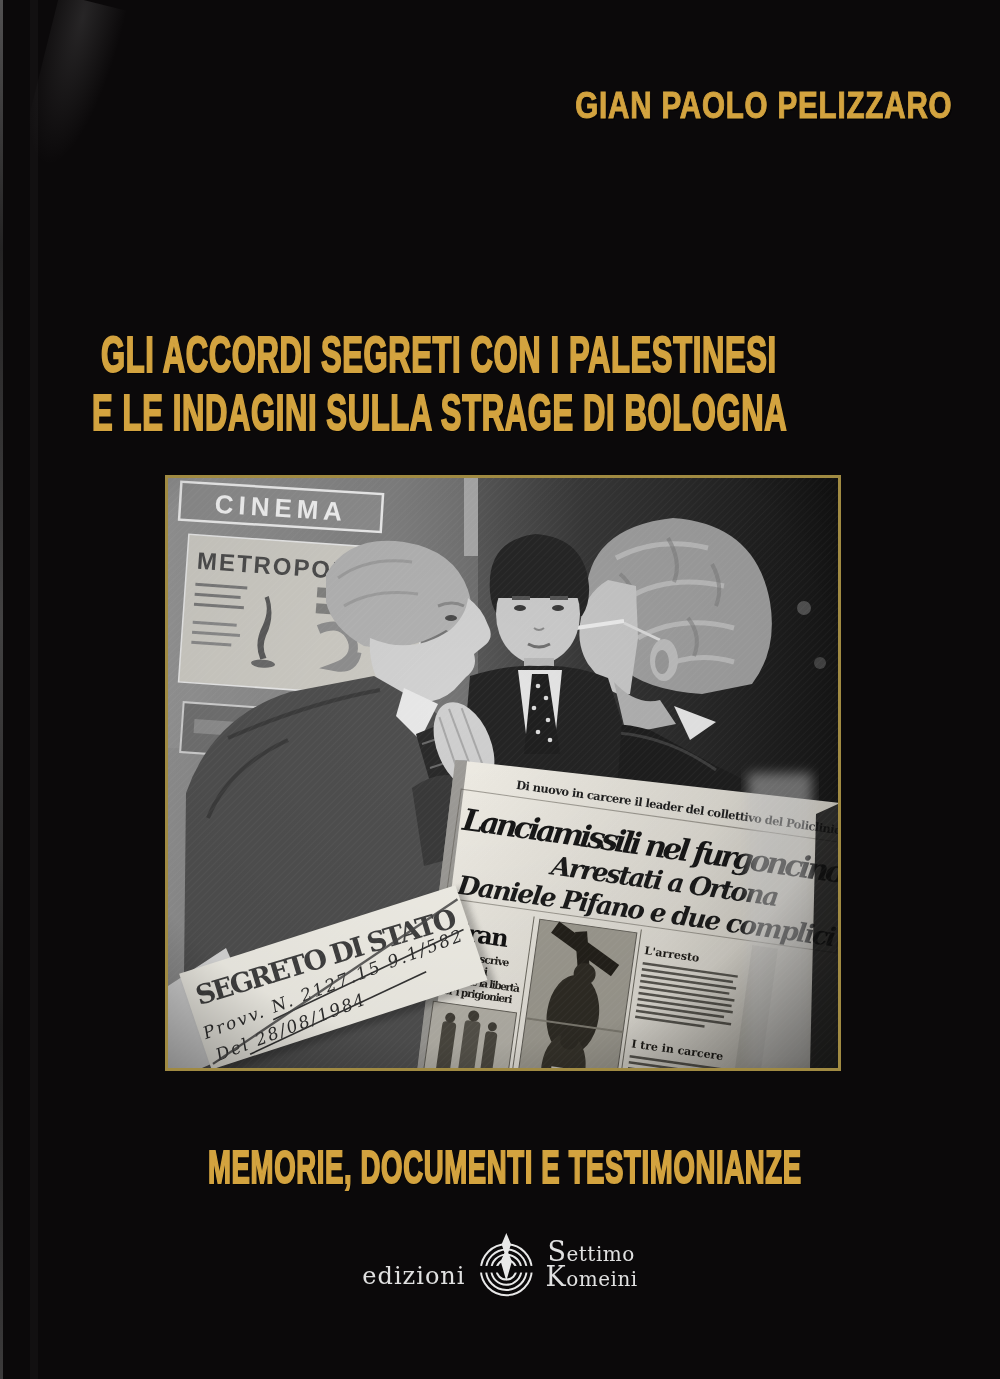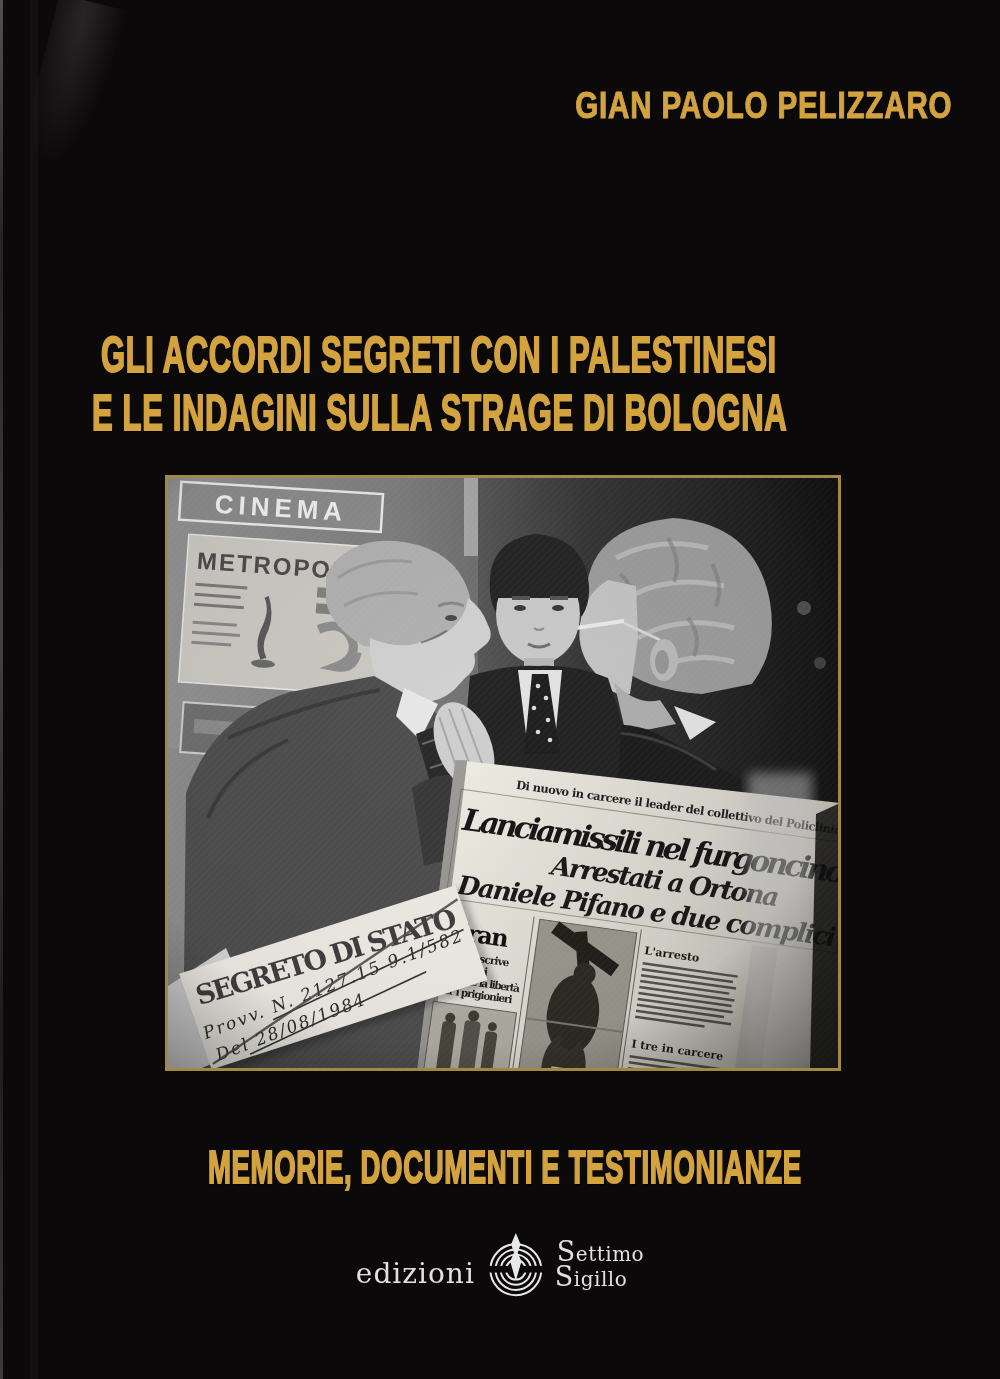--- a/index.html
+++ b/index.html
@@ -76,21 +76,21 @@
   }
   .photo-frame svg{display:block;}
 
   .publisher{
     position:absolute;top:1232px;left:50%;
     transform:translateX(-50%);
     display:flex;align-items:center;gap:12px;
     color:#e0e0e0;
     font-family:"DejaVu Serif",serif;
   }
-  .pub-prefix{font-size:28px;align-self:flex-end;padding-bottom:8px;letter-spacing:1px;}
+  .pub-prefix{font-size:24px;align-self:flex-end;padding-bottom:8px;letter-spacing:1px;}
   .pub-name{line-height:.92;font-size:20px;letter-spacing:.5px;}
   .pub-name div::first-letter{font-size:1.35em;}
   .pub-name .shift{margin-left:-2px;}
 </style>
 </head>
 <body>
 
 <div class="cover">
   <div class="scan-edge"></div>
   <div class="spine-crease"></div>
@@ -333,16 +333,16 @@
         <circle cx="30" cy="40" r="27"></circle>
         <circle cx="30" cy="40" r="21.5"></circle>
         <circle cx="30" cy="40" r="16"></circle>
         <circle cx="30" cy="40" r="10.5"></circle>
       </g>
       <rect x="0" y="36" width="60" height="7" fill="#0b090a"></rect>
       <path d="M30 1 L35 13 L32 22 L36 31 L30 52 L24 31 L28 22 L25 13 Z" fill="#e8e8e8"></path>
     </svg>
     <div class="pub-name">
       <div>Settimo</div>
-      <div class="shift">Sigillo</div>
+      <div class="shift">Komeini</div>
     </div>
   </div>
 </div>
 
 </body></html>

